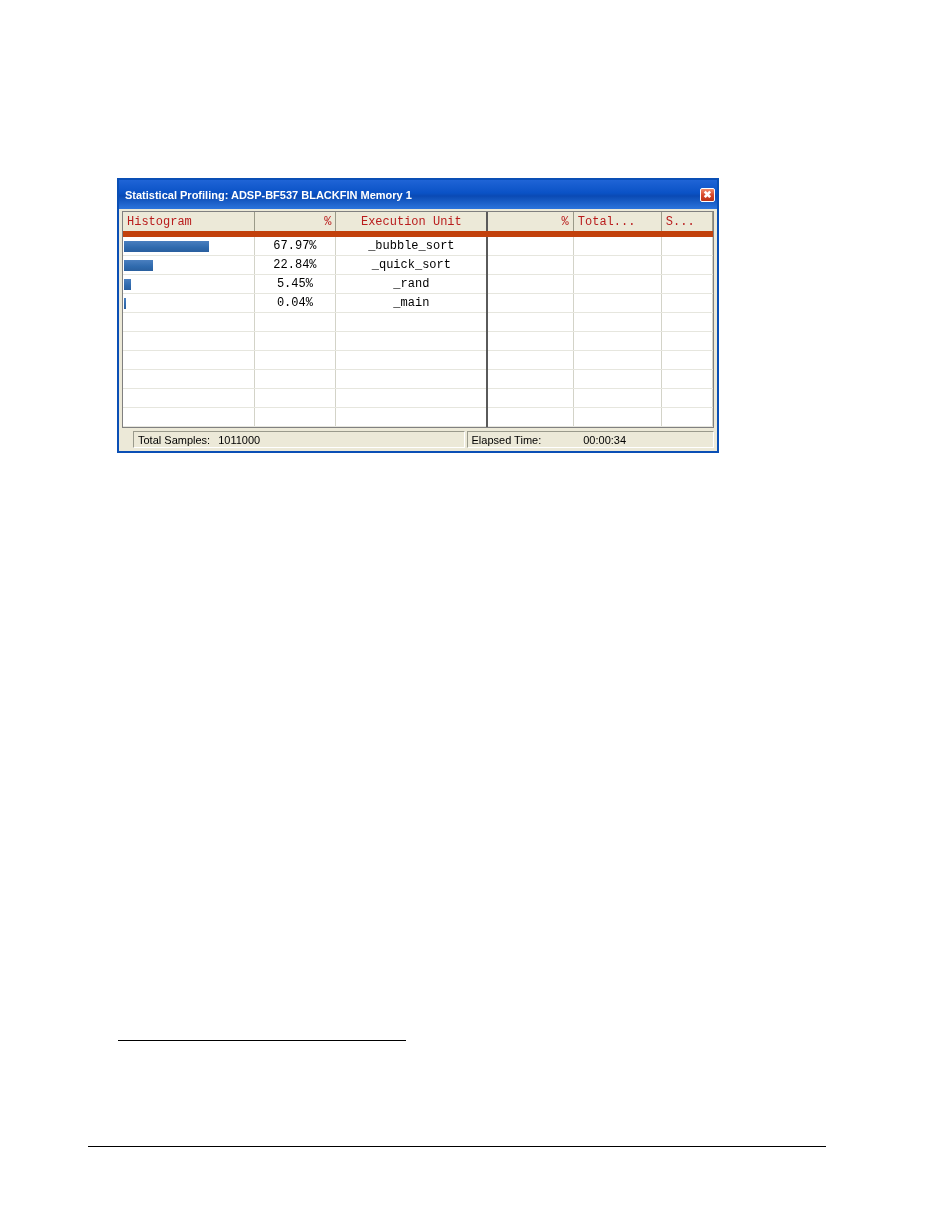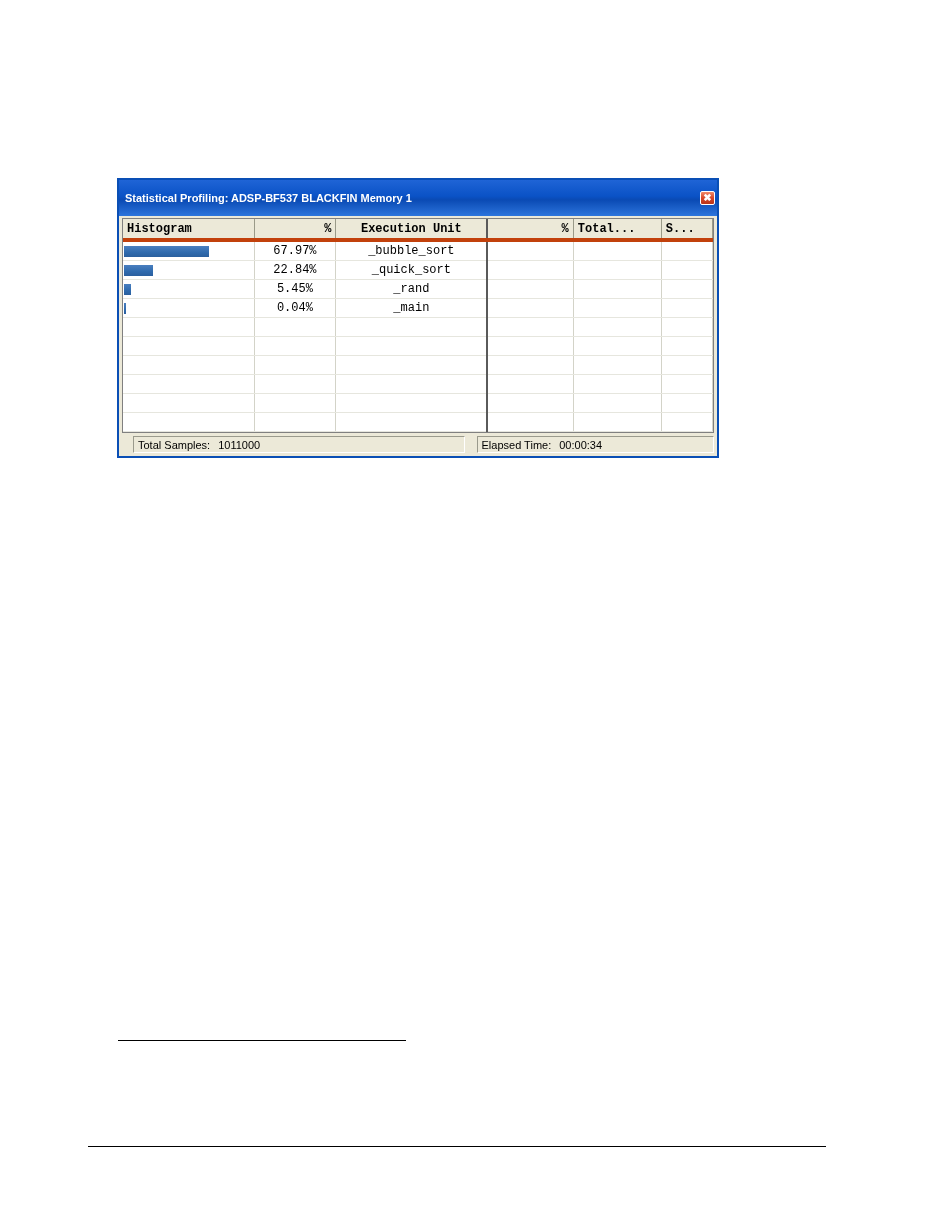--- a/index.html
+++ b/index.html
@@ -19,21 +19,21 @@
     position: absolute;
     left: 117px;
     top: 178px;
     width: 602px;
     border: 2px solid #0a4fb5;
     background: #ece9d8;
     box-sizing: border-box;
   }
 
   .titlebar {
-    height: 36px;
+    height: 29px;
     background: linear-gradient(to bottom, #1f64d6 0%, #0a52c6 45%, #0a4ab4 55%, #2c74dc 100%);
     display: flex;
     align-items: center;
     padding: 0 2px 0 6px;
     box-sizing: border-box;
     justify-content: center;
   }
   .title-text {
     color: #ffffff;
     font-size: 11px;
@@ -75,27 +75,27 @@
   table.prof {
     border-collapse: collapse;
     table-layout: fixed;
     width: 100%;
     font-family: "Liberation Mono", monospace;
     font-size: 12px;
   }
   table.prof th {
     background: #ece9d8;
     border-right: 1px solid #9a9a88;
-    border-bottom: 4px solid #c2410c;
-    font-weight: bold;
+    border-bottom: 6px solid #c2410c;
+    font-weight: normal;
     font-family: "Liberation Mono", monospace;
     font-size: 12px;
     height: 19px;
     padding: 0 4px;
-    color: #000000;
+    color: #b91c1c;
     text-align: left;
     white-space: nowrap;
     overflow: hidden;
   }
   table.prof th.right { text-align: right; }
 
   table.prof td {
     border-right: 1px solid #d3d3c8;
     border-bottom: 1px solid #e6e6de;
     height: 18px;
@@ -144,21 +144,21 @@
     border-left-color: #9a9a8c;
     background: #ece9d8;
     display: flex;
     align-items: center;
     padding: 0 4px;
     box-sizing: border-box;
     white-space: nowrap;
     margin-left: 11px;
   }
   .status-left { width: 56%; }
-  .status-right { flex: 1; margin-left: 12px; }
+  .status-right { flex: 1; margin-left: 2px; gap: 34px; }
   .status-label { margin-right: 8px; }
 
   
   .rule-short {
     position: absolute;
     left: 118px;
     top: 1040px;
     width: 288px;
     height: 1px;
     background: #000000;

